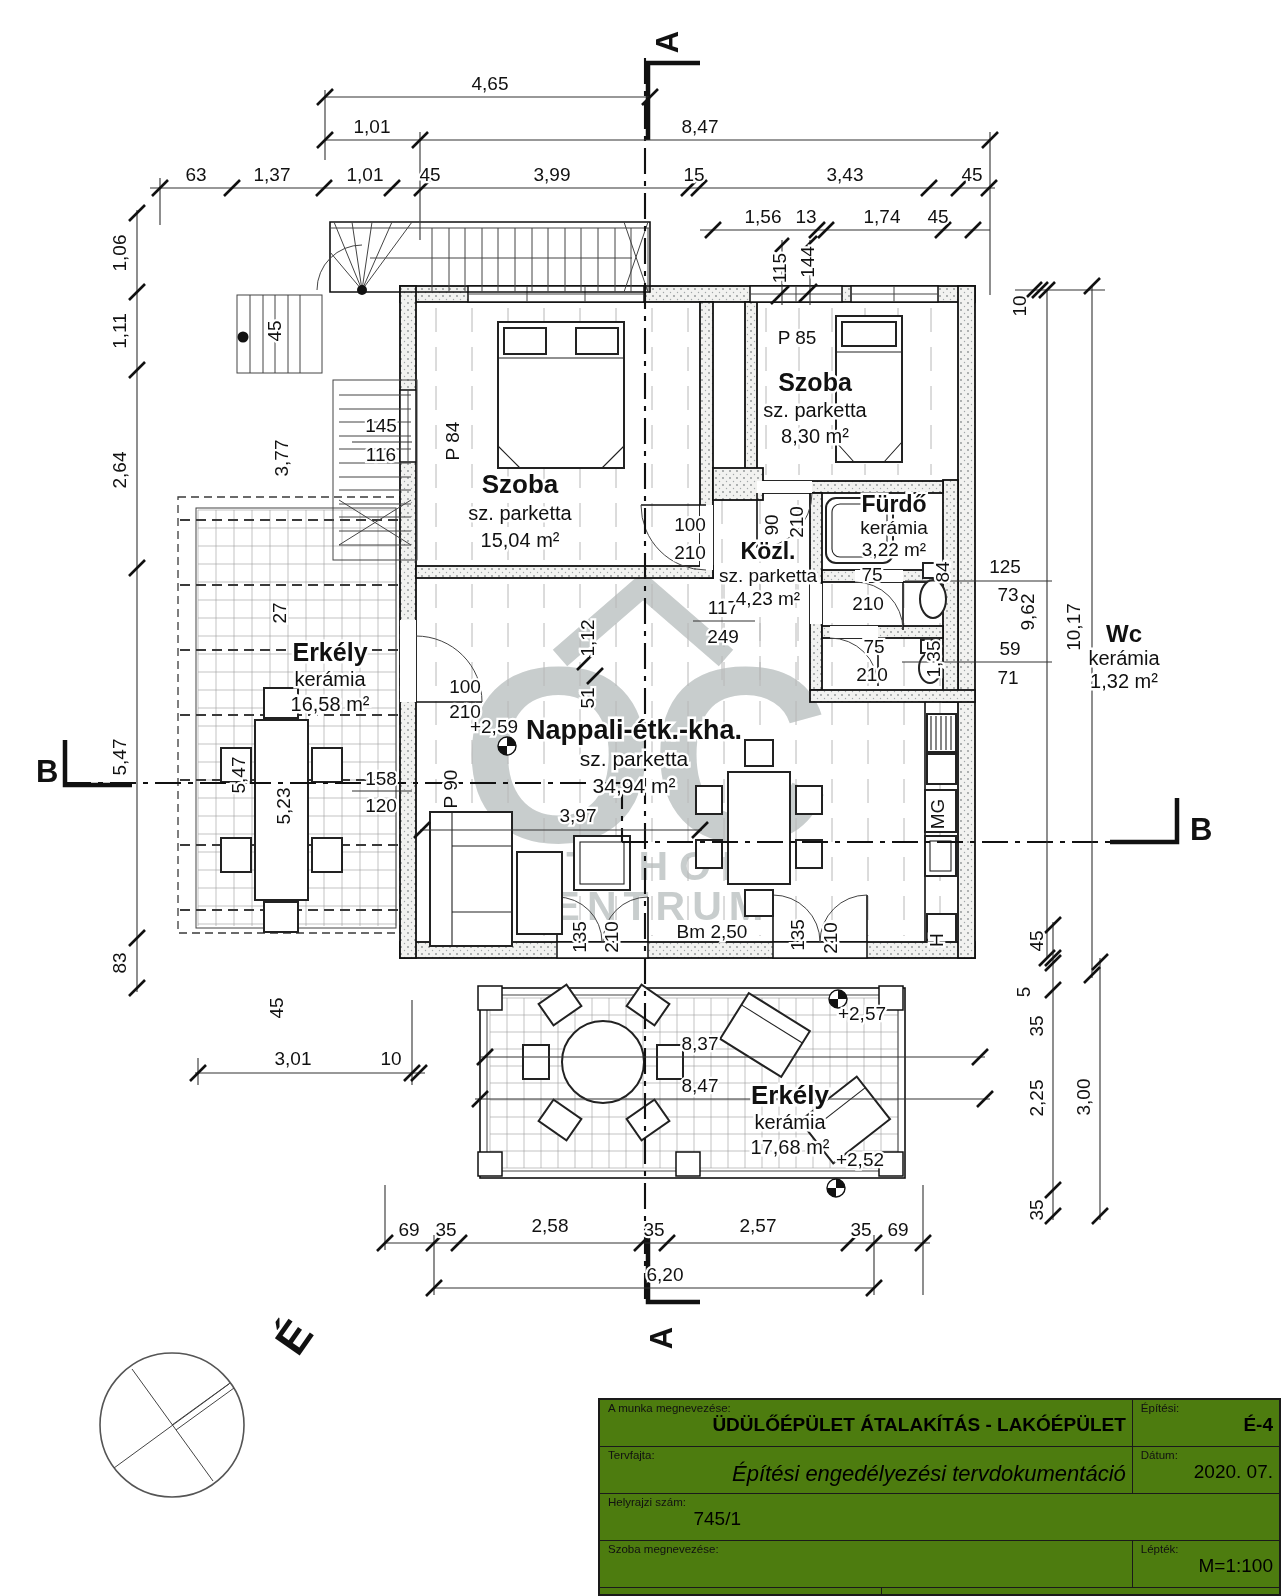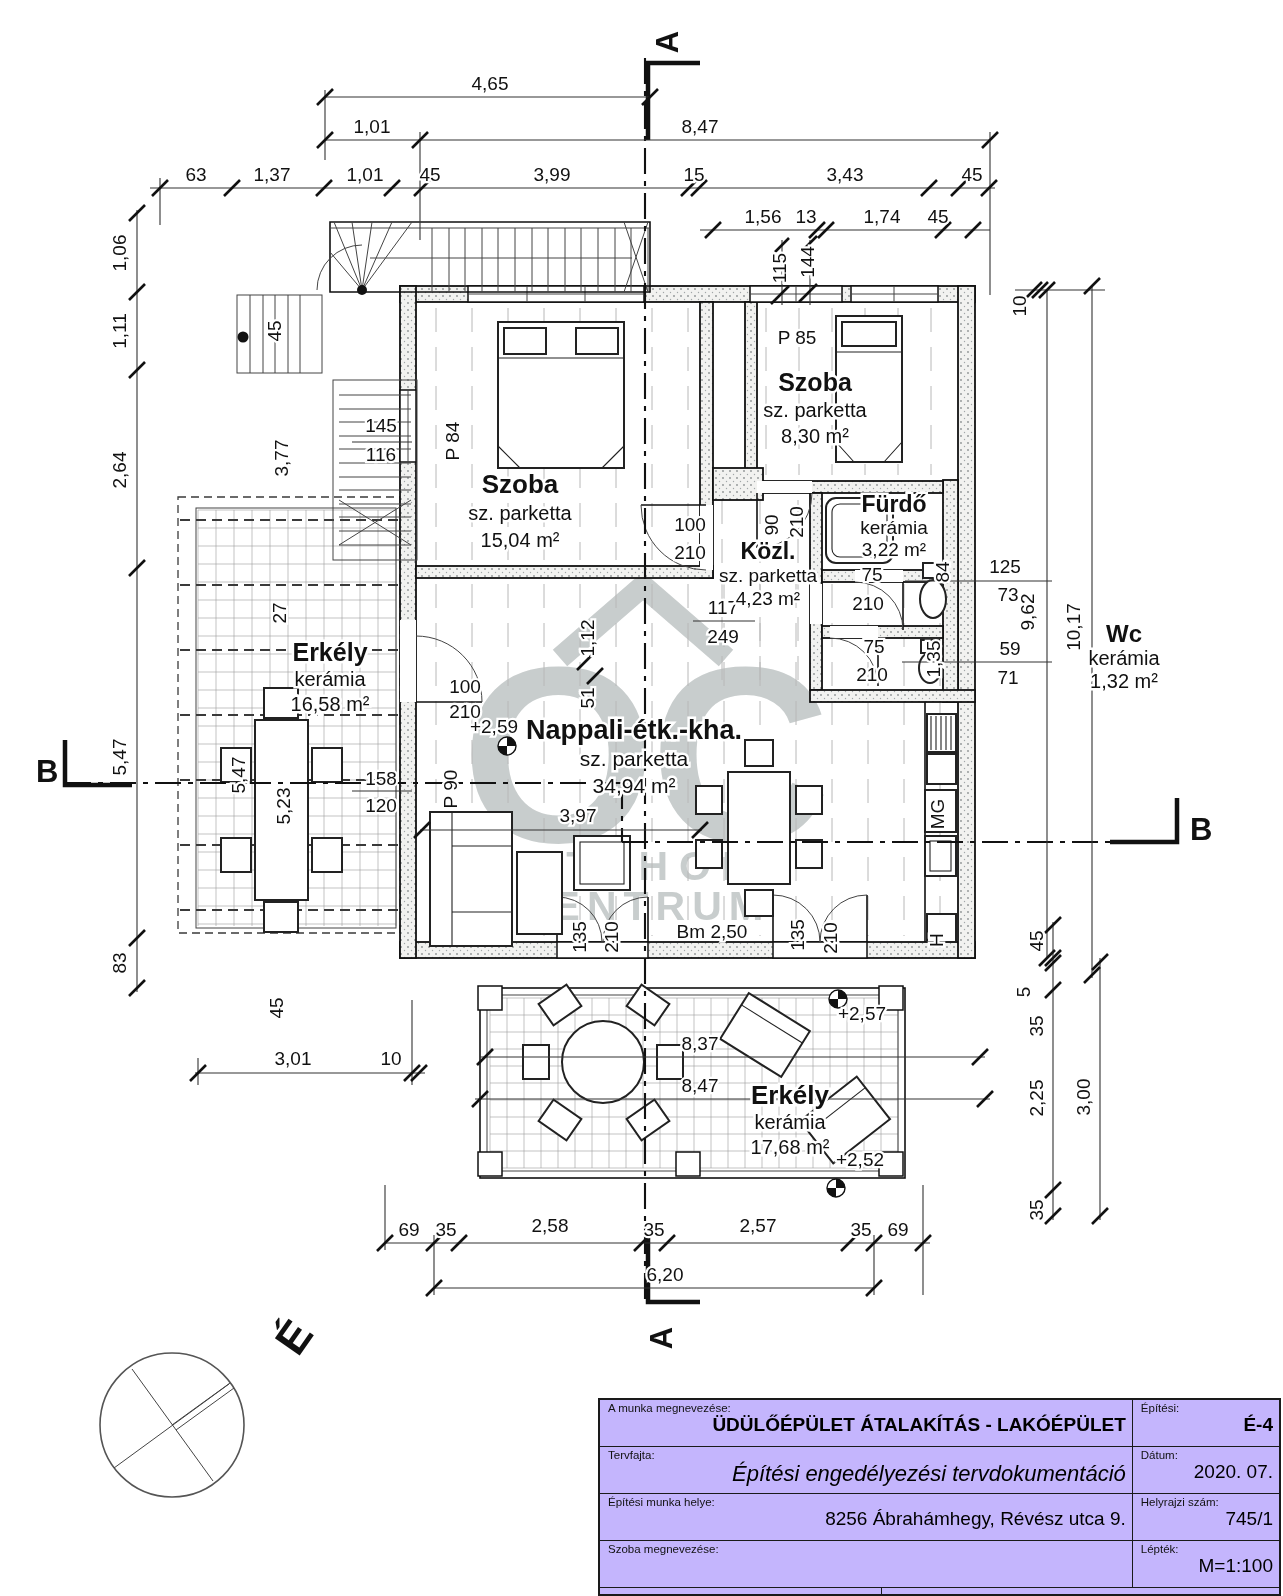--- a/index.html
+++ b/index.html
@@ -23,21 +23,21 @@
   .fur{fill:#fff;stroke:#222;stroke-width:2;}
   .furl{stroke:#222;stroke-width:1.1;fill:none;}
   text{font-family:"Liberation Sans",sans-serif;fill:#111;}
   text.dim{font-size:19px;paint-order:stroke;stroke:#fff;stroke-width:4.5px;}
   text.rn{font-weight:bold;paint-order:stroke;stroke:#fff;stroke-width:5px;}
   text.rf{paint-order:stroke;stroke:#fff;stroke-width:5px;}
   text.seclet{font-size:31px;font-weight:bold;}
   .wmtxt{fill:#939c9c;font-weight:bold;}
   
   #tblock{position:absolute;left:598px;top:1398px;width:683px;height:198px;
-          border:2.4px solid #1a1a1a;box-sizing:border-box;background:#c4b5fd;}
+          border:2.4px solid #1a1a1a;box-sizing:border-box;background:#4d7c0f;}
   .trow{display:flex;border-bottom:1.4px solid #1a1a1a;height:47px;box-sizing:border-box;}
   .tcell{box-sizing:border-box;padding:2px 6px 0 8px;position:relative;}
   .tcl{width:536px;border-right:1.4px solid #1a1a1a;}
   .tcr{width:147px;}
   .tlab{font-size:11.5px;color:#111;}
   .tval{text-align:right;font-size:19px;margin-top:0px;color:#000;}
   .b{font-weight:bold;}
   .i{font-style:italic;font-size:22px;}
   .stub{display:flex;height:6px;}
   .stub .s1{width:282px;border-right:1.4px solid #1a1a1a;box-sizing:border-box;}
@@ -488,24 +488,20 @@
     <div class="tcell tcl">
       <div class="tlab">Tervfajta:</div>
       <div class="tval i">Építési engedélyezési tervdokumentáció</div>
     </div>
     <div class="tcell tcr">
       <div class="tlab">Dátum:</div>
       <div class="tval">2020. 07.</div>
     </div>
   </div>
   <div class="trow">
-    <div class="tcell tcl">
-      <div class="tlab">Építési munka helye:</div>
-      <div class="tval">8256 Ábrahámhegy, Révész utca 9.</div>
-    </div>
     <div class="tcell tcr">
       <div class="tlab">Helyrajzi szám:</div>
       <div class="tval">745/1</div>
     </div>
   </div>
   <div class="trow">
     <div class="tcell tcl">
       <div class="tlab">Szoba megnevezése:</div>
     </div>
     <div class="tcell tcr">

